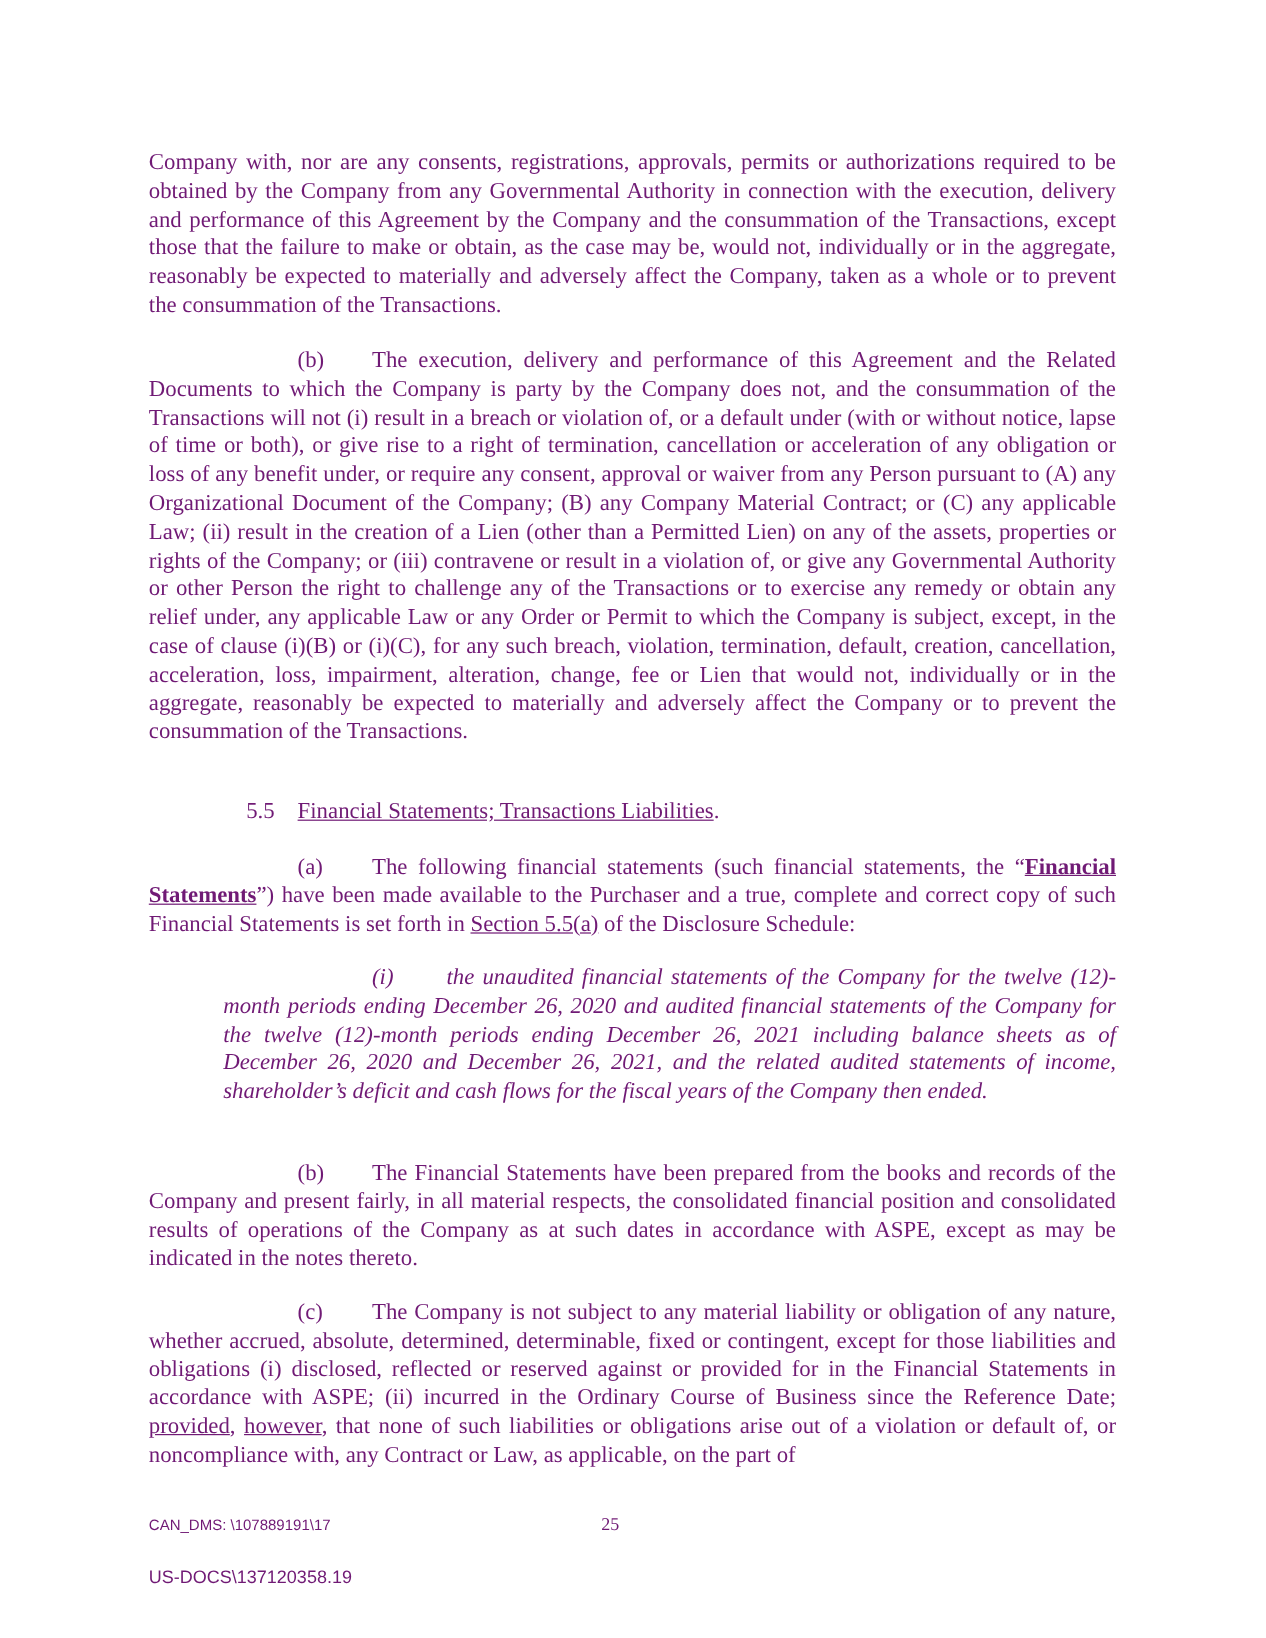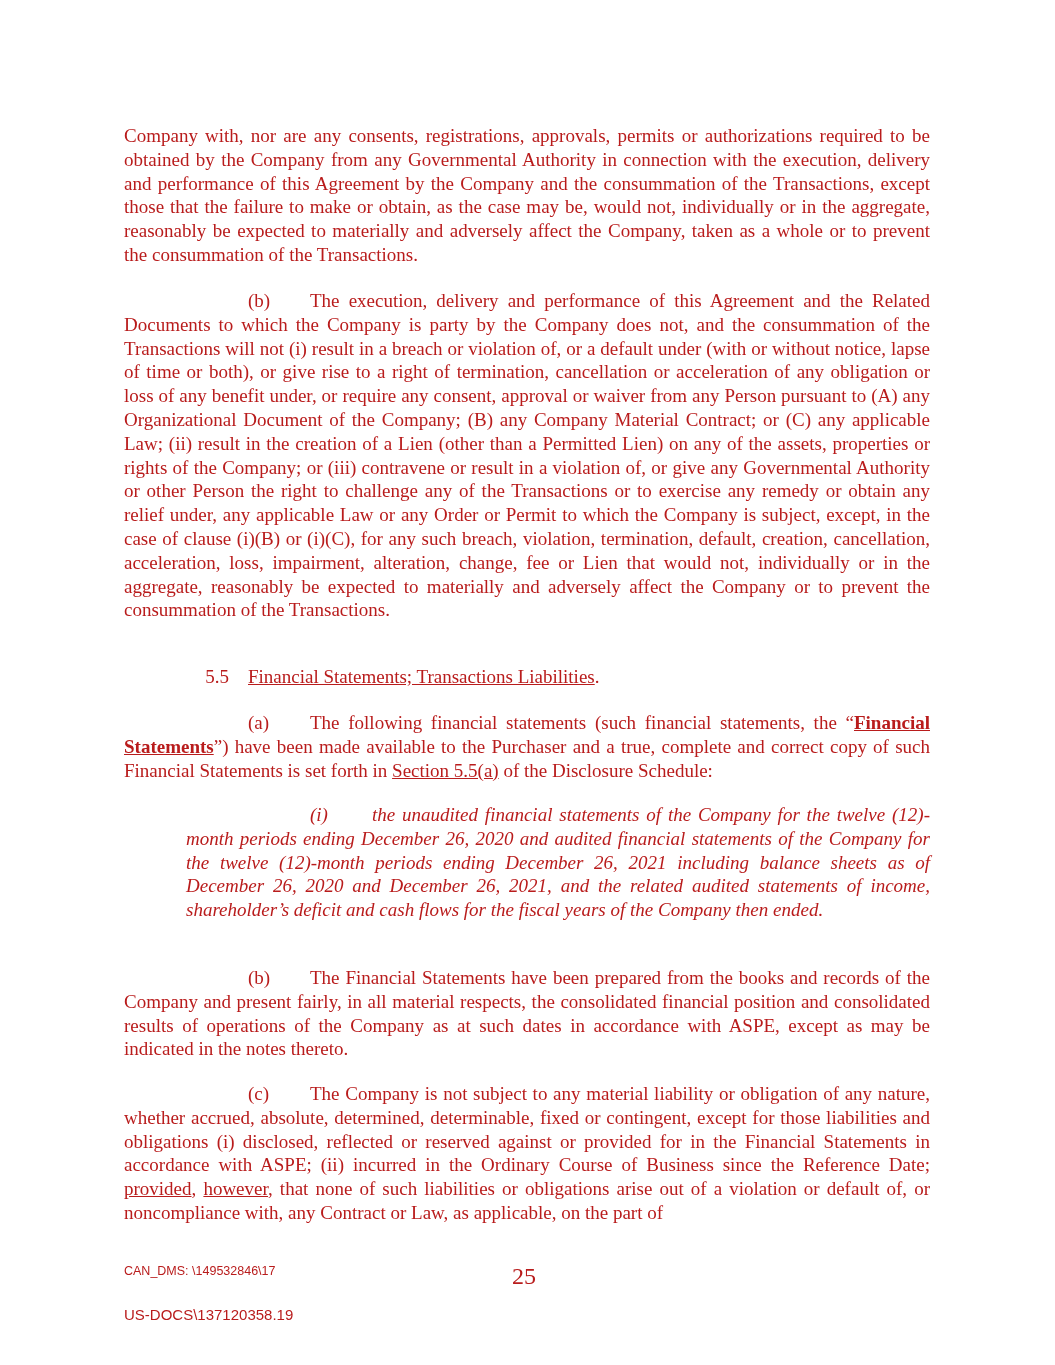--- a/index.html
+++ b/index.html
@@ -1,51 +1,51 @@
 <!DOCTYPE html>
 <html><head>
 <meta charset="utf-8">
 <style>
   html, body { margin: 0; padding: 0; background: #ffffff; }
   body { width: 1055px; height: 1365px; position: relative; overflow: hidden; }
   .page {
     position: absolute; left: 0; top: 0; width: 987px; height: 1365px;
-    font-family: "Liberation Serif", serif; color: #b91c1c; font-size: 19px;
+    font-family: "Liberation Serif", serif; color: #701a75; font-size: 19px;
   }
   .para {
     position: absolute; left: 124px; width: 806px;
     line-height: 23.8px; text-align: justify; margin: 0;
   }
   .para.indent-list { left: 186px; width: 744px; font-style: italic; }
   .tab-b { display: inline-block; width: 62px; }
   .lead { display: inline-block; width: 124px; }
   .u { text-decoration: underline; }
   .bu { font-weight: bold; text-decoration: underline; }
   .heading { position: absolute; left: 186px; top: 665px; line-height: 24px; margin: 0; }
   .heading .num { display: inline-block; width: 62px; text-align: center; }
   .footer-left1 { position: absolute; left: 124px; top: 1264px; font-family: "Liberation Sans", sans-serif; font-size: 12.5px; }
   .footer-left2 { position: absolute; left: 124px; top: 1306px; font-family: Liberation Sans, sans-serif; font-size: 15px; }
-  .page-num { position: absolute; left: 512px; top: 1263px; font-size: 24px; }
+  .page-num { position: absolute; left: 501px; top: 1263px; font-size: 15px; }
 </style>
 </head>
 <body>
 
 <div class="page">
 
   <p class="para" style="top:124px;"><span>Company with, nor are any consents, registrations, approvals, permits or authorizations required to be obtained by the Company from any Governmental Authority in connection with the execution, delivery and performance of this Agreement by the Company and the consummation of the Transactions, except those that the failure to make or obtain, as the case may be, would not, individually or in the aggregate, reasonably be expected to materially and adversely affect the Company, taken as a whole or to prevent the consummation of the Transactions.</span></p>
 
   <p class="para" style="top:289px;"><span class="lead"></span><span class="tab-b">(b)</span><span>The execution, delivery and performance of this Agreement and the Related Documents to which the Company is party by the Company does not, and the consummation of the Transactions will not (i) result in a breach or violation of, or a default under (with or without notice, lapse of time or both), or give rise to a right of termination, cancellation or acceleration of any obligation or loss of any benefit under, or require any consent, approval or waiver from any Person pursuant to (A) any Organizational Document of the Company; (B) any Company Material Contract; or (C) any applicable Law; (ii) result in the creation of a Lien (other than a Permitted Lien) on any of the assets, properties or rights of the Company; or (iii) contravene or result in a violation of, or give any Governmental Authority or other Person the right to challenge any of the Transactions or to exercise any remedy or obtain any relief under, any applicable Law or any Order or Permit to which the Company is subject, except, in the case of clause (i)(B) or (i)(C), for any such breach, violation, termination, default, creation, cancellation, acceleration, loss, impairment, alteration, change, fee or Lien that would not, individually or in the aggregate, reasonably be expected to materially and adversely affect the Company or to prevent the consummation of the Transactions.</span></p>
 
   <p class="heading"><span class="num">5.5</span><span class="u">Financial Statements; Transactions Liabilities</span><span>.</span></p>
 
   <p class="para" style="top:711px;"><span class="lead"></span><span class="tab-b">(a)</span><span>The following financial statements (such financial statements, the “</span><span class="bu">Financial Statements</span><span>”) have been made available to the Purchaser and a true, complete and correct copy of such Financial Statements is set forth in </span><span class="u">Section 5.5(a)</span><span> of the Disclosure Schedule:</span></p>
 
   <p class="para indent-list" style="top:803px;"><span style="display:inline-block;width:124px;"></span><span class="tab-b">(i)</span><span>the unaudited financial statements of the Company for the twelve (12)-month periods ending December 26, 2020 and audited financial statements of the Company for the twelve (12)-month periods ending December 26, 2021 including balance sheets as of December 26, 2020 and December 26, 2021, and the related audited statements of income, shareholder’s deficit and cash flows for the fiscal years of the Company then ended.</span></p>
 
   <p class="para" style="top:966px;"><span class="lead"></span><span class="tab-b">(b)</span><span>The Financial Statements have been prepared from the books and records of the Company and present fairly, in all material respects, the consolidated financial position and consolidated results of operations of the Company as at such dates in accordance with ASPE, except as may be indicated in the notes thereto.</span></p>
 
   <p class="para" style="top:1082px;"><span class="lead"></span><span class="tab-b">(c)</span><span>The Company is not subject to any material liability or obligation of any nature, whether accrued, absolute, determined, determinable, fixed or contingent, except for those liabilities and obligations (i) disclosed, reflected or reserved against or provided for in the Financial Statements in accordance with ASPE; (ii) incurred in the Ordinary Course of Business since the Reference Date; </span><span class="u">provided</span><span>, </span><span class="u">however</span><span>, that none of such liabilities or obligations arise out of a violation or default of, or noncompliance with, any Contract or Law, as applicable, on the part of</span></p>
 
-  <div class="footer-left1">CAN_DMS: \149532846\17</div>
+  <div class="footer-left1">CAN_DMS: \107889191\17</div>
   <div class="footer-left2">US-DOCS\137120358.19</div>
   <div class="page-num">25</div>
 
 </div>
 
 </body></html>

